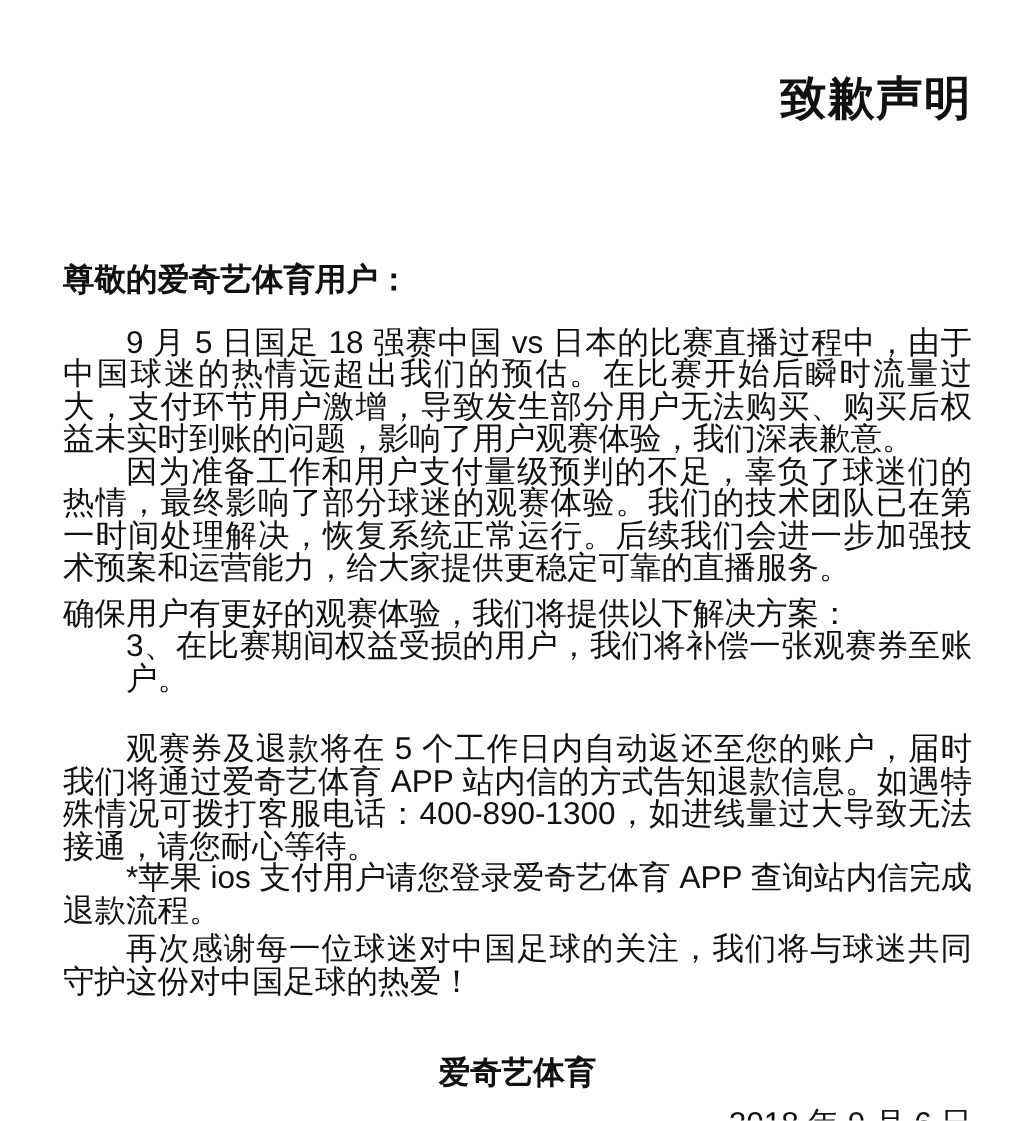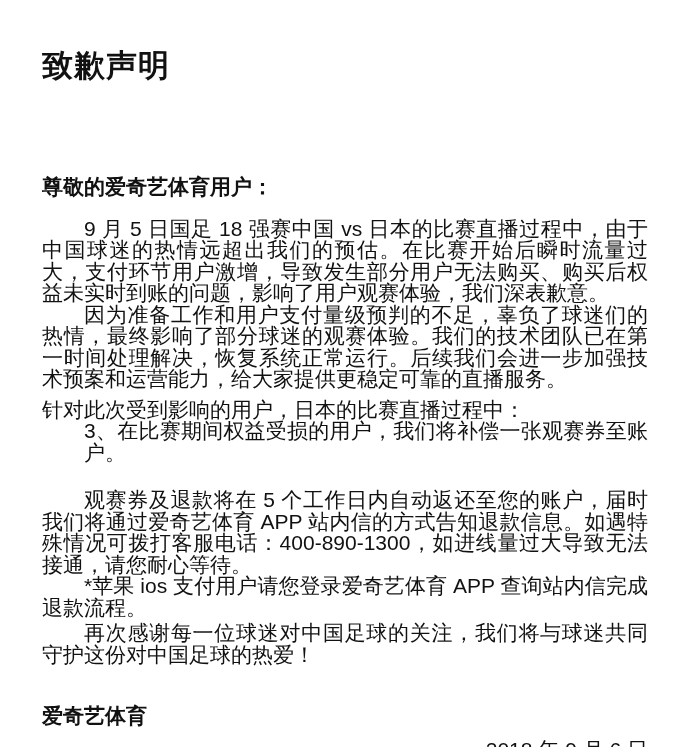--- a/index.html
+++ b/index.html
@@ -19,42 +19,42 @@
     width: 690px;
     height: 747px;
     padding: 46px 42px 0 42px;
     background: #ffffff;
   }
   .title {
     margin: 0;
     font-size: 31px;
     line-height: 40px;
     font-weight: 700;
-    text-align: left;
+    text-align: right;
     letter-spacing: 1px;
   }
   .doc-body {
     margin-top: 90px;
     font-size: 21px;
     line-height: 21.5px;
     text-align: justify;
   }
   .doc-body p { margin: 0; }
   .salutation { font-weight: 700; }
   .indent { text-indent: 2em; }
   .solution { padding-left: 2em; }
   .sp { width: 100%; }
   .sp-line  { height: 20px; }
   .sp-small { height: 9px; }
   .sp-mid   { height: 26px; }
   .sp-tiny  { height: 4px; }
   .sp-sign  { height: 40px; }
   .sp-date  { height: 12px; }
   .signature {
-    text-align: left;
+    text-align: center;
     font-weight: 700;
   }
   .date {
     text-align: right;
   }
 </style>
 </head>
 <body>
 
 <div class="page">
@@ -66,21 +66,21 @@
     <p class="salutation">尊敬的爱奇艺体育用户：</p>
 
     <div class="sp sp-line"></div>
 
     <p class="indent">9 月 5 日国足 18 强赛中国 vs 日本的比赛直播过程中，由于中国球迷的热情远超出我们的预估。在比赛开始后瞬时流量过大，支付环节用户激增，导致发生部分用户无法购买、购买后权益未实时到账的问题，影响了用户观赛体验，我们深表歉意。</p>
 
     <p class="indent">因为准备工作和用户支付量级预判的不足，辜负了球迷们的热情，最终影响了部分球迷的观赛体验。我们的技术团队已在第一时间处理解决，恢复系统正常运行。后续我们会进一步加强技术预案和运营能力，给大家提供更稳定可靠的直播服务。</p>
 
     <div class="sp sp-small"></div>
 
-    <p>针对此次受到影响的用户，日本的比赛直播过程中：</p>
+    <p>确保用户有更好的观赛体验，我们将提供以下解决方案：</p>
 
 
 
     <p class="solution">3、在比赛期间权益受损的用户，我们将补偿一张观赛券至账户。</p>
 
     <div class="sp sp-mid"></div>
 
     <p class="indent">观赛券及退款将在 5 个工作日内自动返还至您的账户，届时我们将通过爱奇艺体育 APP 站内信的方式告知退款信息。如遇特殊情况可拨打客服电话：400-890-1300，如进线量过大导致无法接通，请您耐心等待。</p>
 
     <p class="indent">*苹果 ios 支付用户请您登录爱奇艺体育 APP 查询站内信完成退款流程。</p>

